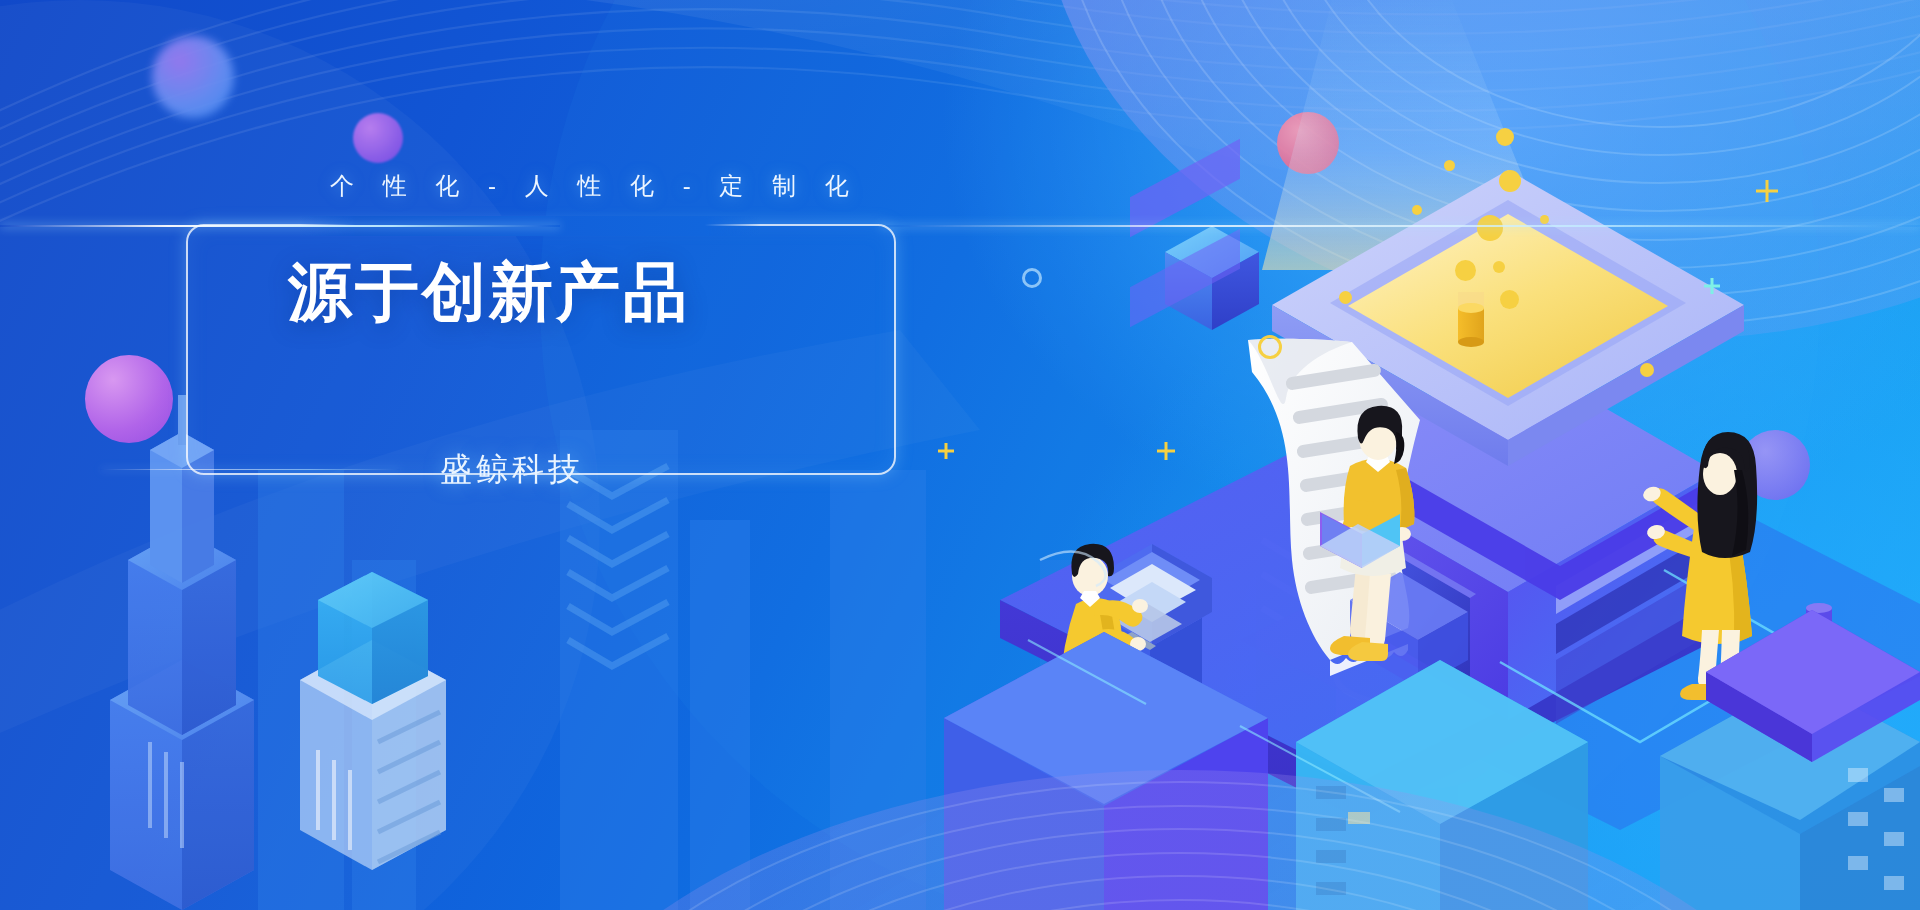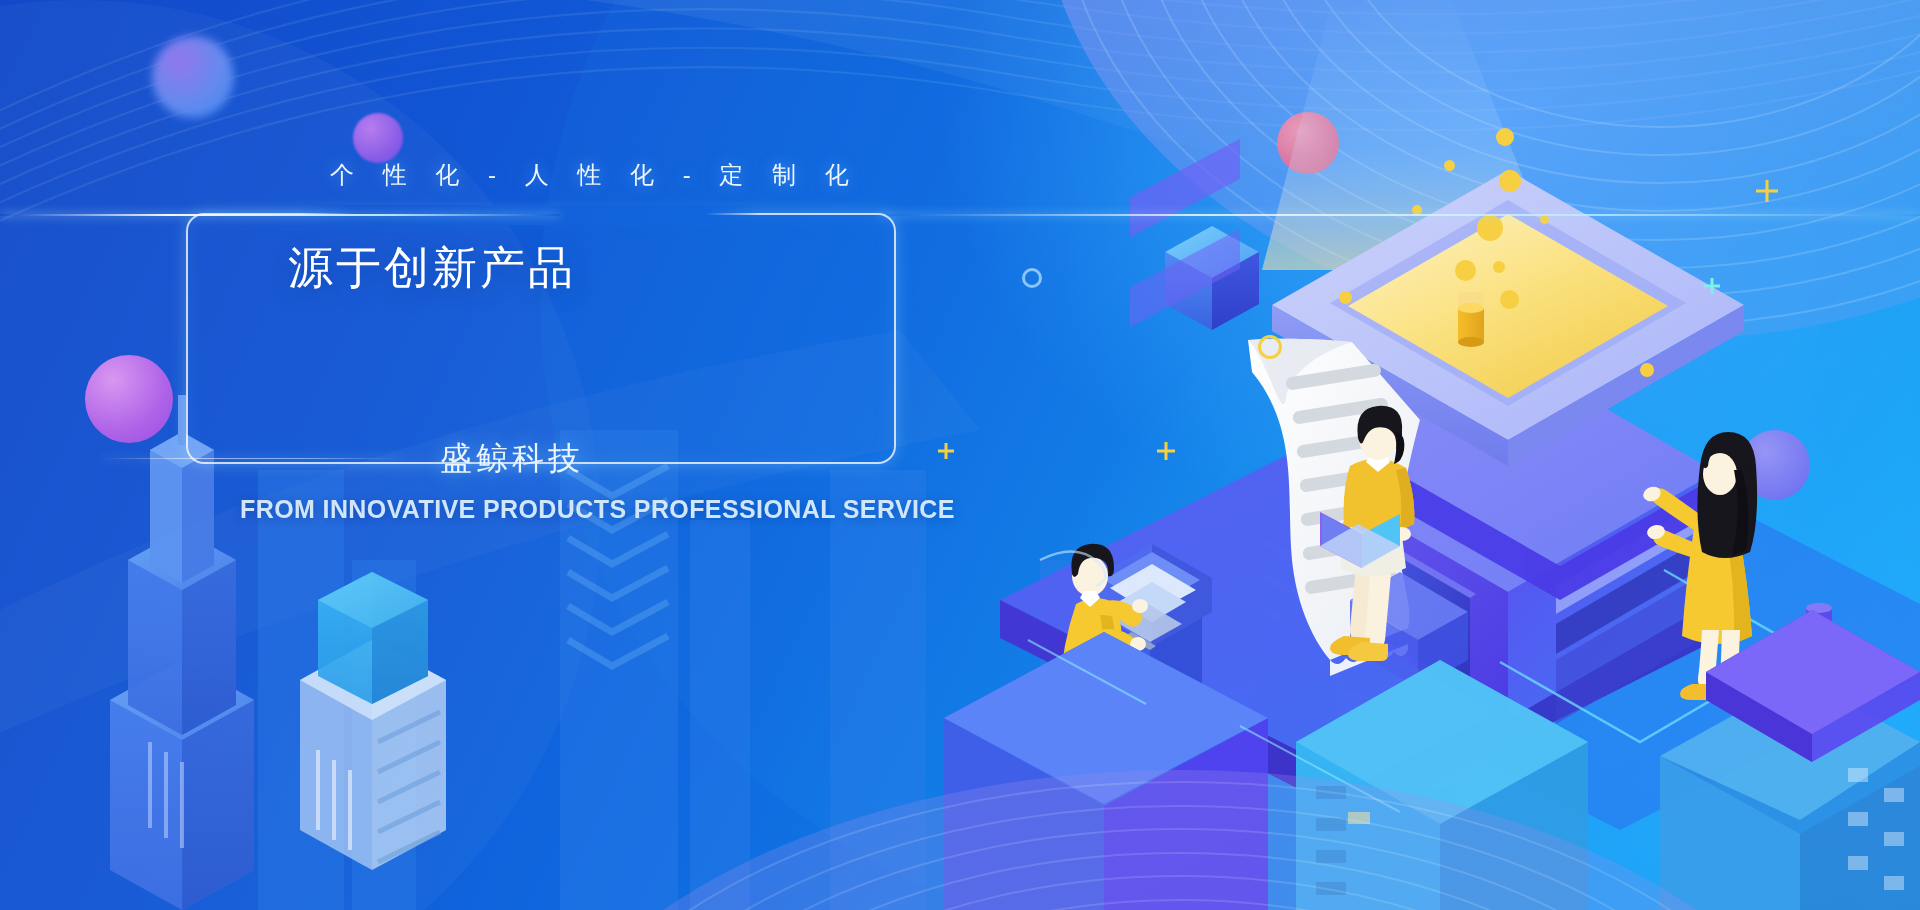--- a/index.html
+++ b/index.html
@@ -39,21 +39,21 @@
   
   .dot{position:absolute;border-radius:50%;background:#f6d042;pointer-events:none;}
   .ring{position:absolute;border-radius:50%;border:3px solid #f6d042;background:transparent;pointer-events:none;}
   .plus{position:absolute;pointer-events:none;}
   .plus::before,.plus::after{content:"";position:absolute;background:#f6d042;}
   .plus::before{left:50%;top:0;width:3px;height:100%;transform:translateX(-50%);}
   .plus::after{top:50%;left:0;height:3px;width:100%;transform:translateY(-50%);}
   .plus.cyan::before,.plus.cyan::after{background:#7ff0e6;}
 
   
-  .copy{position:absolute;left:0;top:1px;width:960px;height:740px;}
+  .copy{position:absolute;left:0;top:12px;width:960px;height:740px;}
 
   .tagline{
     position:absolute;left:330px;top:158px;
     font-size:24px;letter-spacing:11px;color:#eef6ff;font-weight:400;
     text-shadow:0 0 14px rgba(120,200,255,.55);
     white-space:nowrap;
   }
 
   .frame{
     position:absolute;left:186px;top:212px;width:706px;height:247px;
@@ -70,22 +70,22 @@
   .streak{
     position:absolute;height:2px;pointer-events:none;
     background:linear-gradient(90deg,rgba(255,255,255,0) 0%,rgba(255,255,255,.95) 30%,rgba(190,235,255,.95) 70%,rgba(255,255,255,0) 100%);
     box-shadow:0 0 10px rgba(170,225,255,.85);
   }
   .streak-a{left:0;top:213px;width:560px;}
   .streak-b{left:880px;top:213px;width:1040px;opacity:.85;}
   .streak-c{left:100px;top:457px;width:300px;opacity:.6;height:1px;}
 
   .head-line{
-    position:absolute;color:#fff;font-weight:400;
-    font-size:45px;letter-spacing:3px;white-space:nowrap;
+    position:absolute;color:#fff;font-weight:700;
+    font-size:64px;letter-spacing:3px;white-space:nowrap;
     text-shadow:0 4px 22px rgba(10,50,140,.45);
   }
   .head-1{left:288px;top:237px;}
   .head-2{left:384px;top:343px;}
 
   .brand{
     position:absolute;left:440px;top:436px;
     font-size:32px;letter-spacing:4px;color:#e9f4ff;font-weight:400;
     text-shadow:0 0 18px rgba(130,205,255,.6);
     white-space:nowrap;
@@ -645,16 +645,15 @@
     <div class="streak streak-b"></div>
     <div class="streak streak-c"></div>
 
     <div class="tagline">个 性 化 - 人 性 化 - 定 制 化</div>
 
     <div class="head-line head-1">源于创新产品</div>
 
 
     <div class="brand">盛鲸科技</div>
 
-    <div class="en-sub">FROM INNOVATIVE PRODUCTS PROFESSIONAL SERVICE</div>
   </div>
 
 </div>
 
 </body></html>

